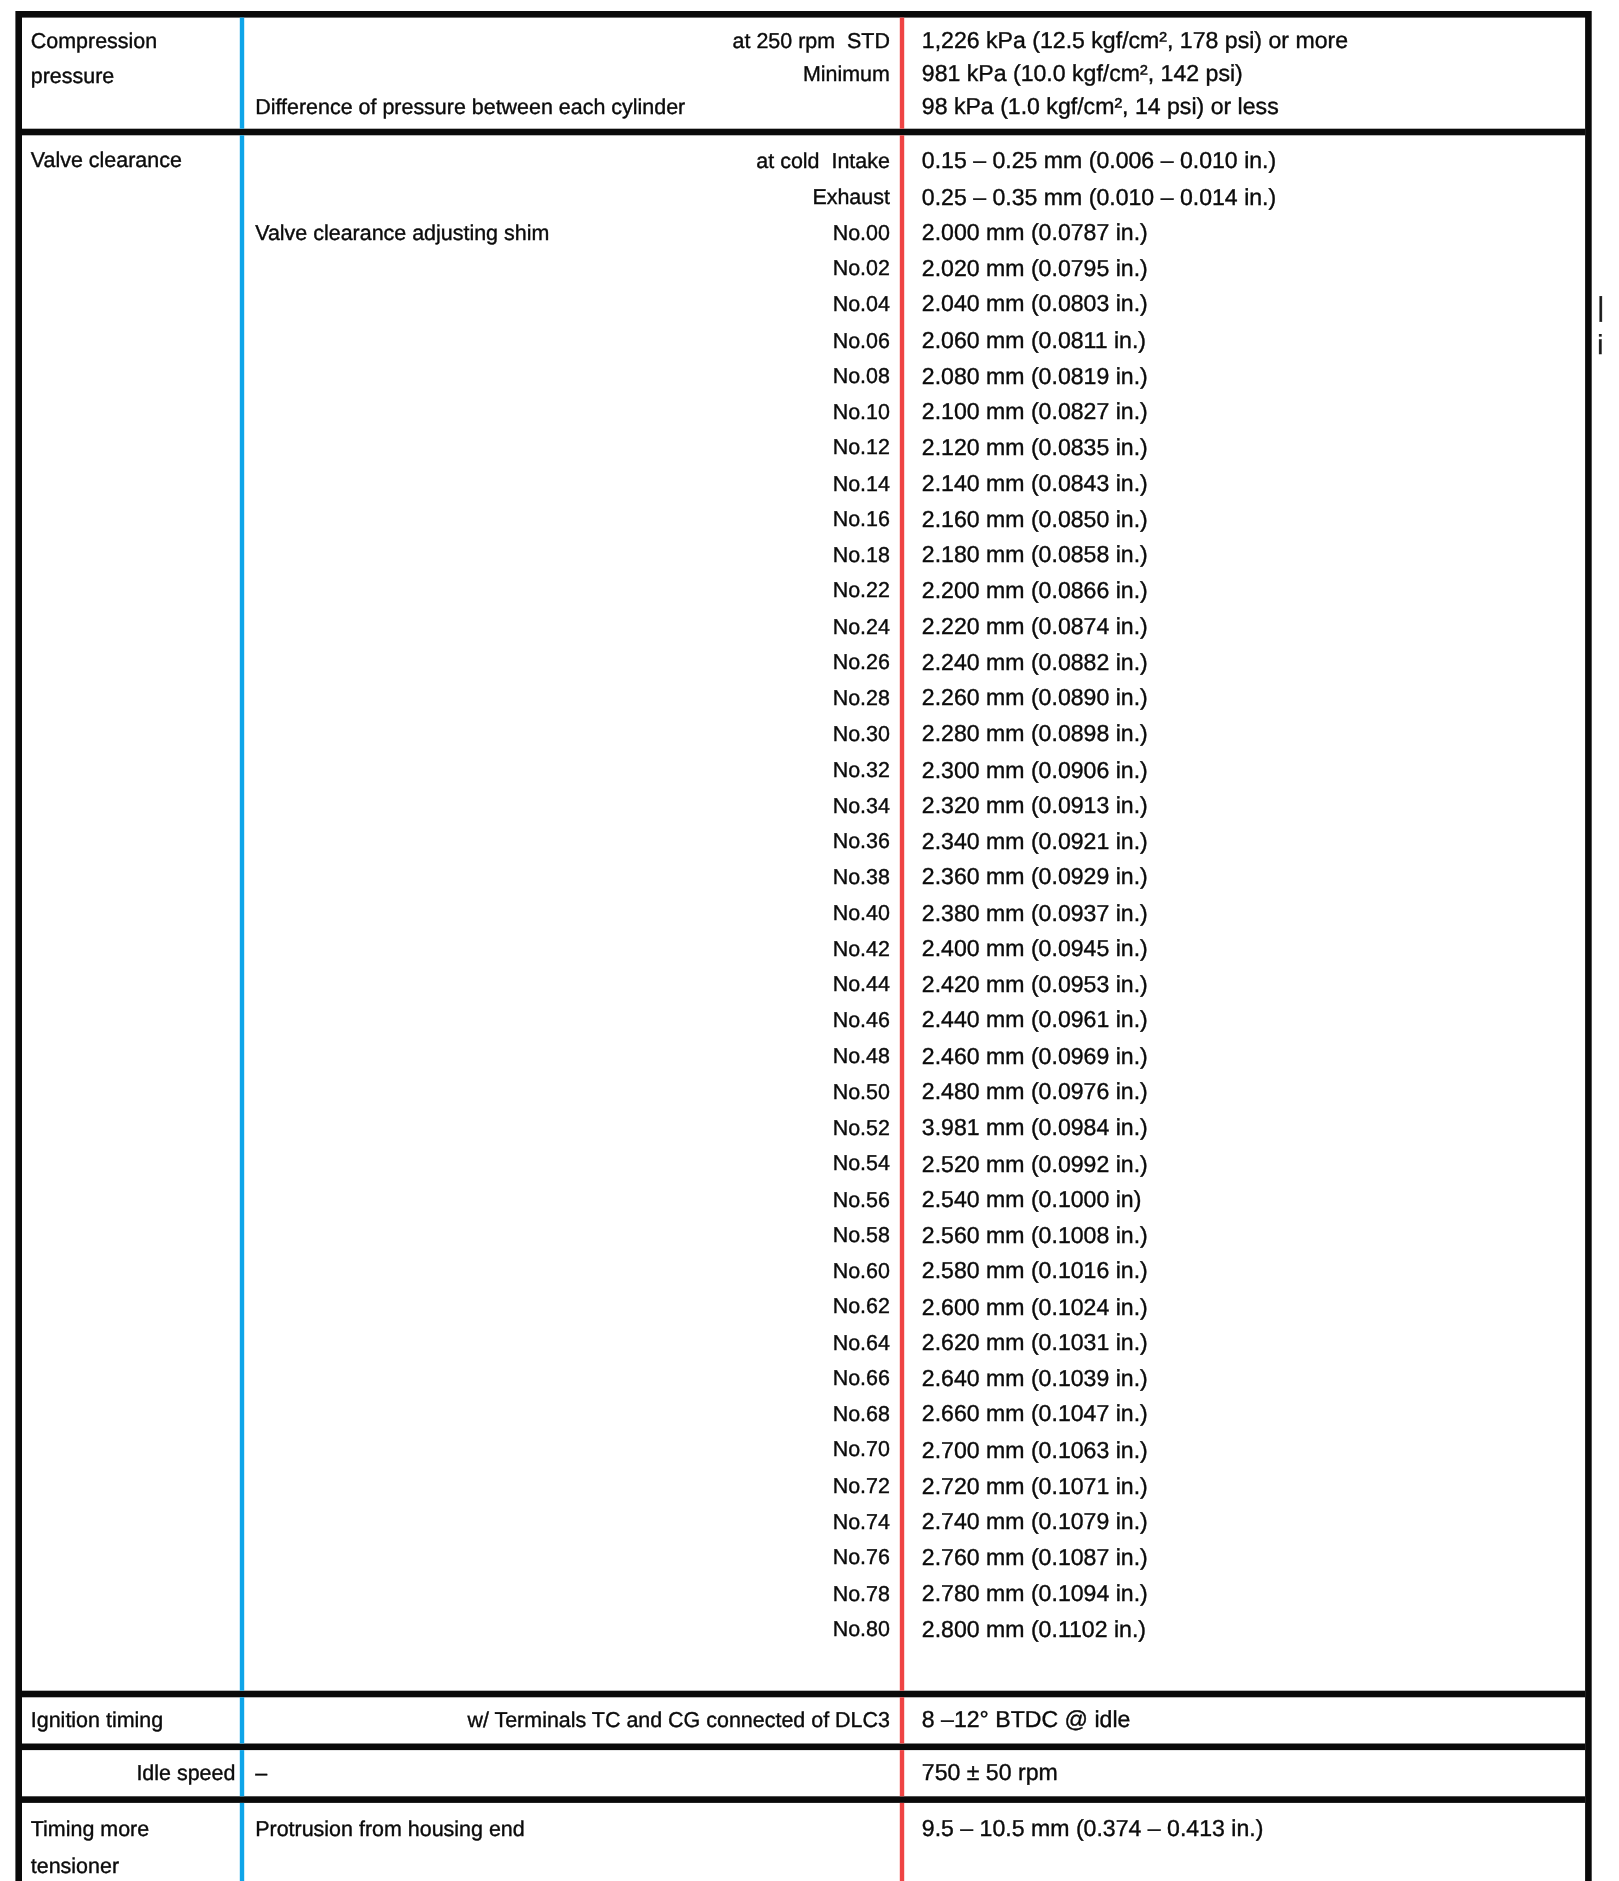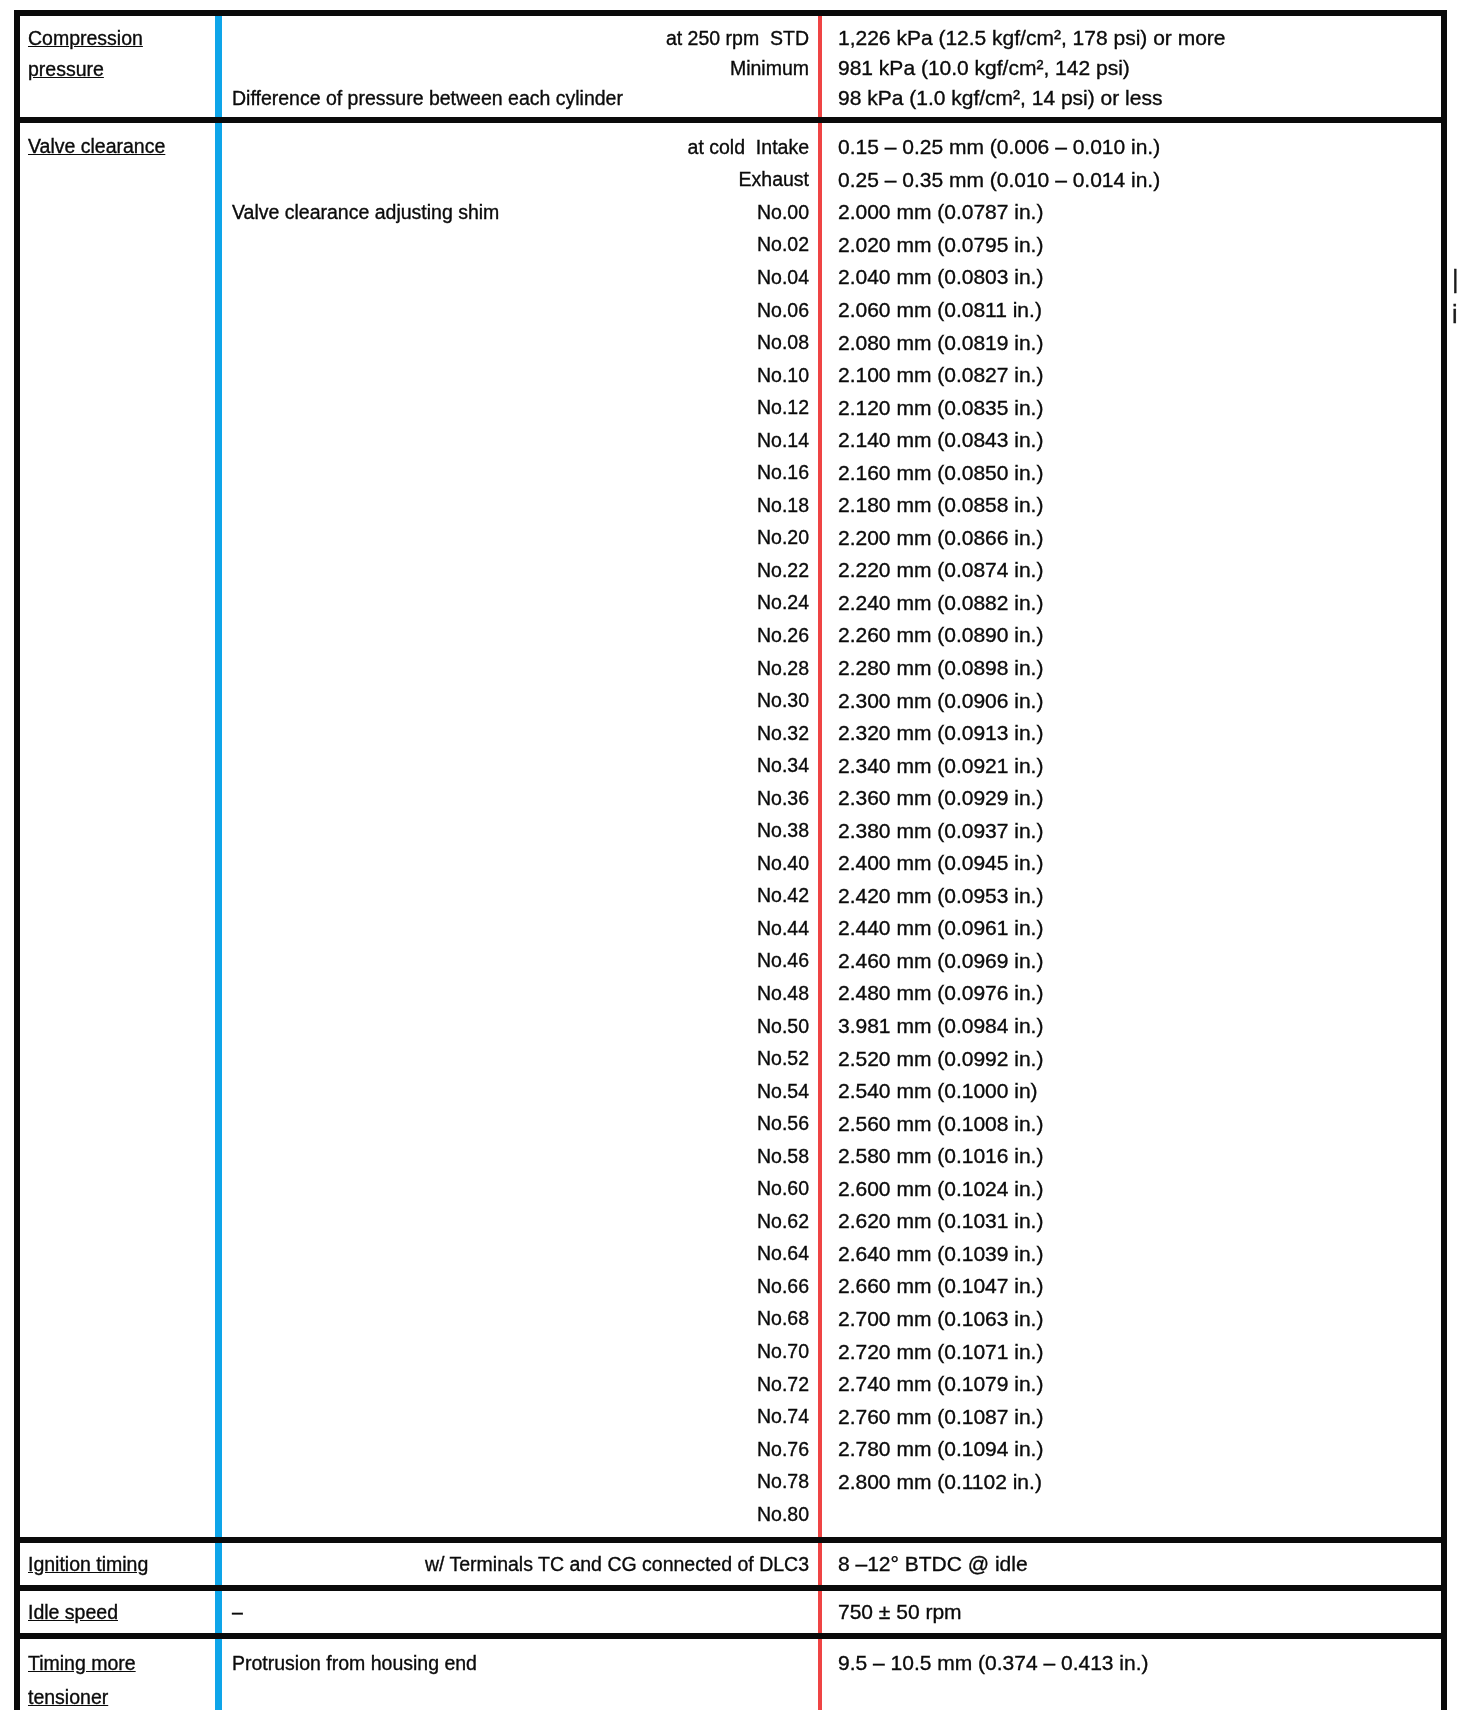--- a/index.html
+++ b/index.html
@@ -14,23 +14,22 @@
     box-sizing:border-box;border:6px solid #0a0a0a;background:#fff;
     display:flex;flex-direction:column;
   }
   .section{
     display:flex;flex-direction:row;align-items:stretch;
     border-bottom:6px solid #0a0a0a;
   }
   .section:last-child{border-bottom:none;}
   .cell{box-sizing:border-box;display:flex;flex-direction:column;}
   .col-label{
-    width:202px;flex:0 0 202px;border-right:7px solid #0ea5e9;
+    width:202px;flex:0 0 202px;border-right:4px solid #0ea5e9;
     padding:7px 4px 20px 8px;
-    text-decoration:underline;
   }
   .col-mid{
     width:600px;flex:0 0 600px;border-right:4px solid #ef4444;
     padding:7px 0 4px 0;
   }
   .col-value{flex:1 1 auto;padding:7px 4px 4px 16px;}
   .label-line{line-height:31px;font-size:19.5px;white-space:pre;}
   .line{display:flex;justify-content:space-between;align-items:center;}
   .t-left{padding-left:10px;white-space:pre;font-size:19.5px;}
   .t-right{padding-right:9px;white-space:pre;font-size:19.5px;text-align:right;}
@@ -42,21 +41,21 @@
   .s-compression-pressure .value-line{height:30px;}
 
   .s-valve-clearance{min-height:1414px;justify-content:space-between;}
   .s-valve-clearance .col-mid,
   .s-valve-clearance .col-value,
   .s-valve-clearance .col-label{padding-top:8px;}
   .s-valve-clearance .line,
   .s-valve-clearance .value-line{height:32.55px;}
 
   .s-ignition-timing{min-height:42px;}
-  .s-idle-speed{min-height:42px;}
+  .s-idle-speed{min-height:42px;text-align:right;}
   .s-ignition-timing .cell,
   .s-idle-speed .cell{justify-content:center;padding-top:0;padding-bottom:0;}
   .s-ignition-timing .line,.s-ignition-timing .value-line,
   .s-idle-speed .line,.s-idle-speed .value-line{height:30px;}
 
   .s-timing-belt-tensioner{min-height:64px;}
   .s-timing-belt-tensioner .label-line{line-height:34px;}
   .s-timing-belt-tensioner .line,
   .s-timing-belt-tensioner .value-line{height:34px;}
 
@@ -142,24 +141,20 @@
           <span class="t-left"></span>
           <span class="t-right">No.14</span>
         </div>
         <div class="line">
           <span class="t-left"></span>
           <span class="t-right">No.16</span>
         </div>
         <div class="line">
           <span class="t-left"></span>
           <span class="t-right">No.18</span>
-        </div>
-        <div class="line">
-          <span class="t-left"></span>
-          <span class="t-right">No.20</span>
         </div>
         <div class="line">
           <span class="t-left"></span>
           <span class="t-right">No.22</span>
         </div>
         <div class="line">
           <span class="t-left"></span>
           <span class="t-right">No.24</span>
         </div>
         <div class="line">

